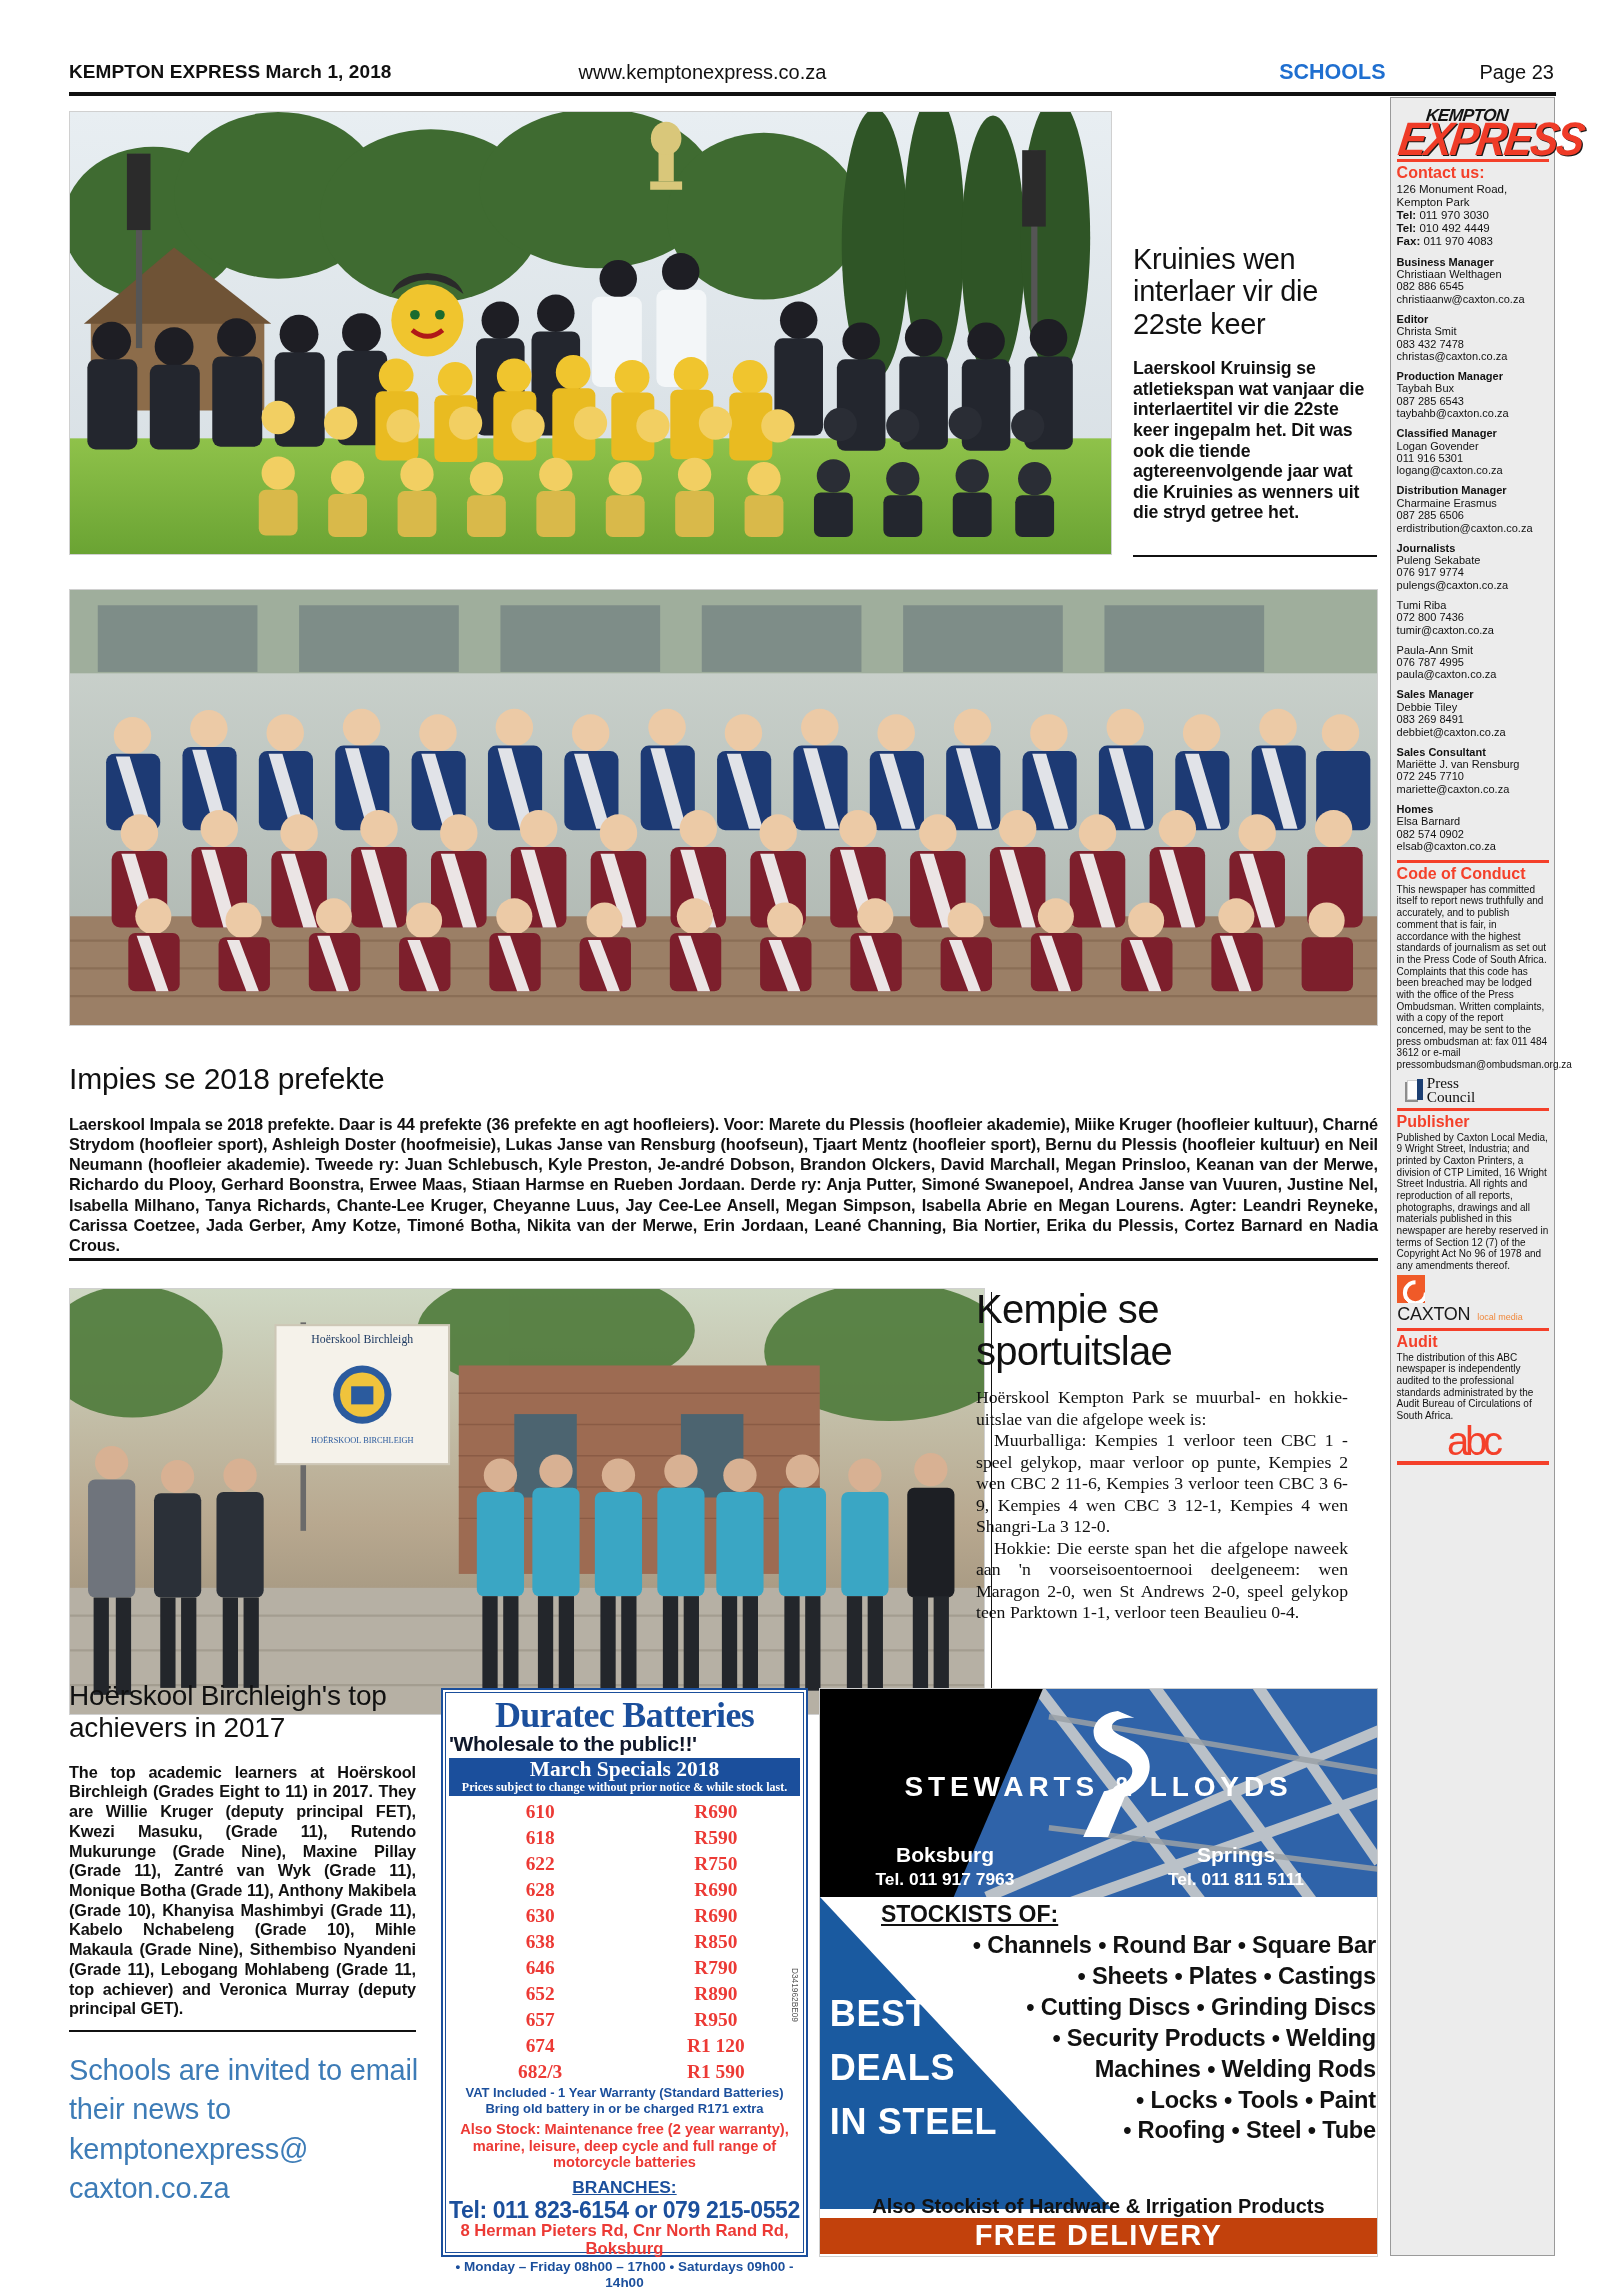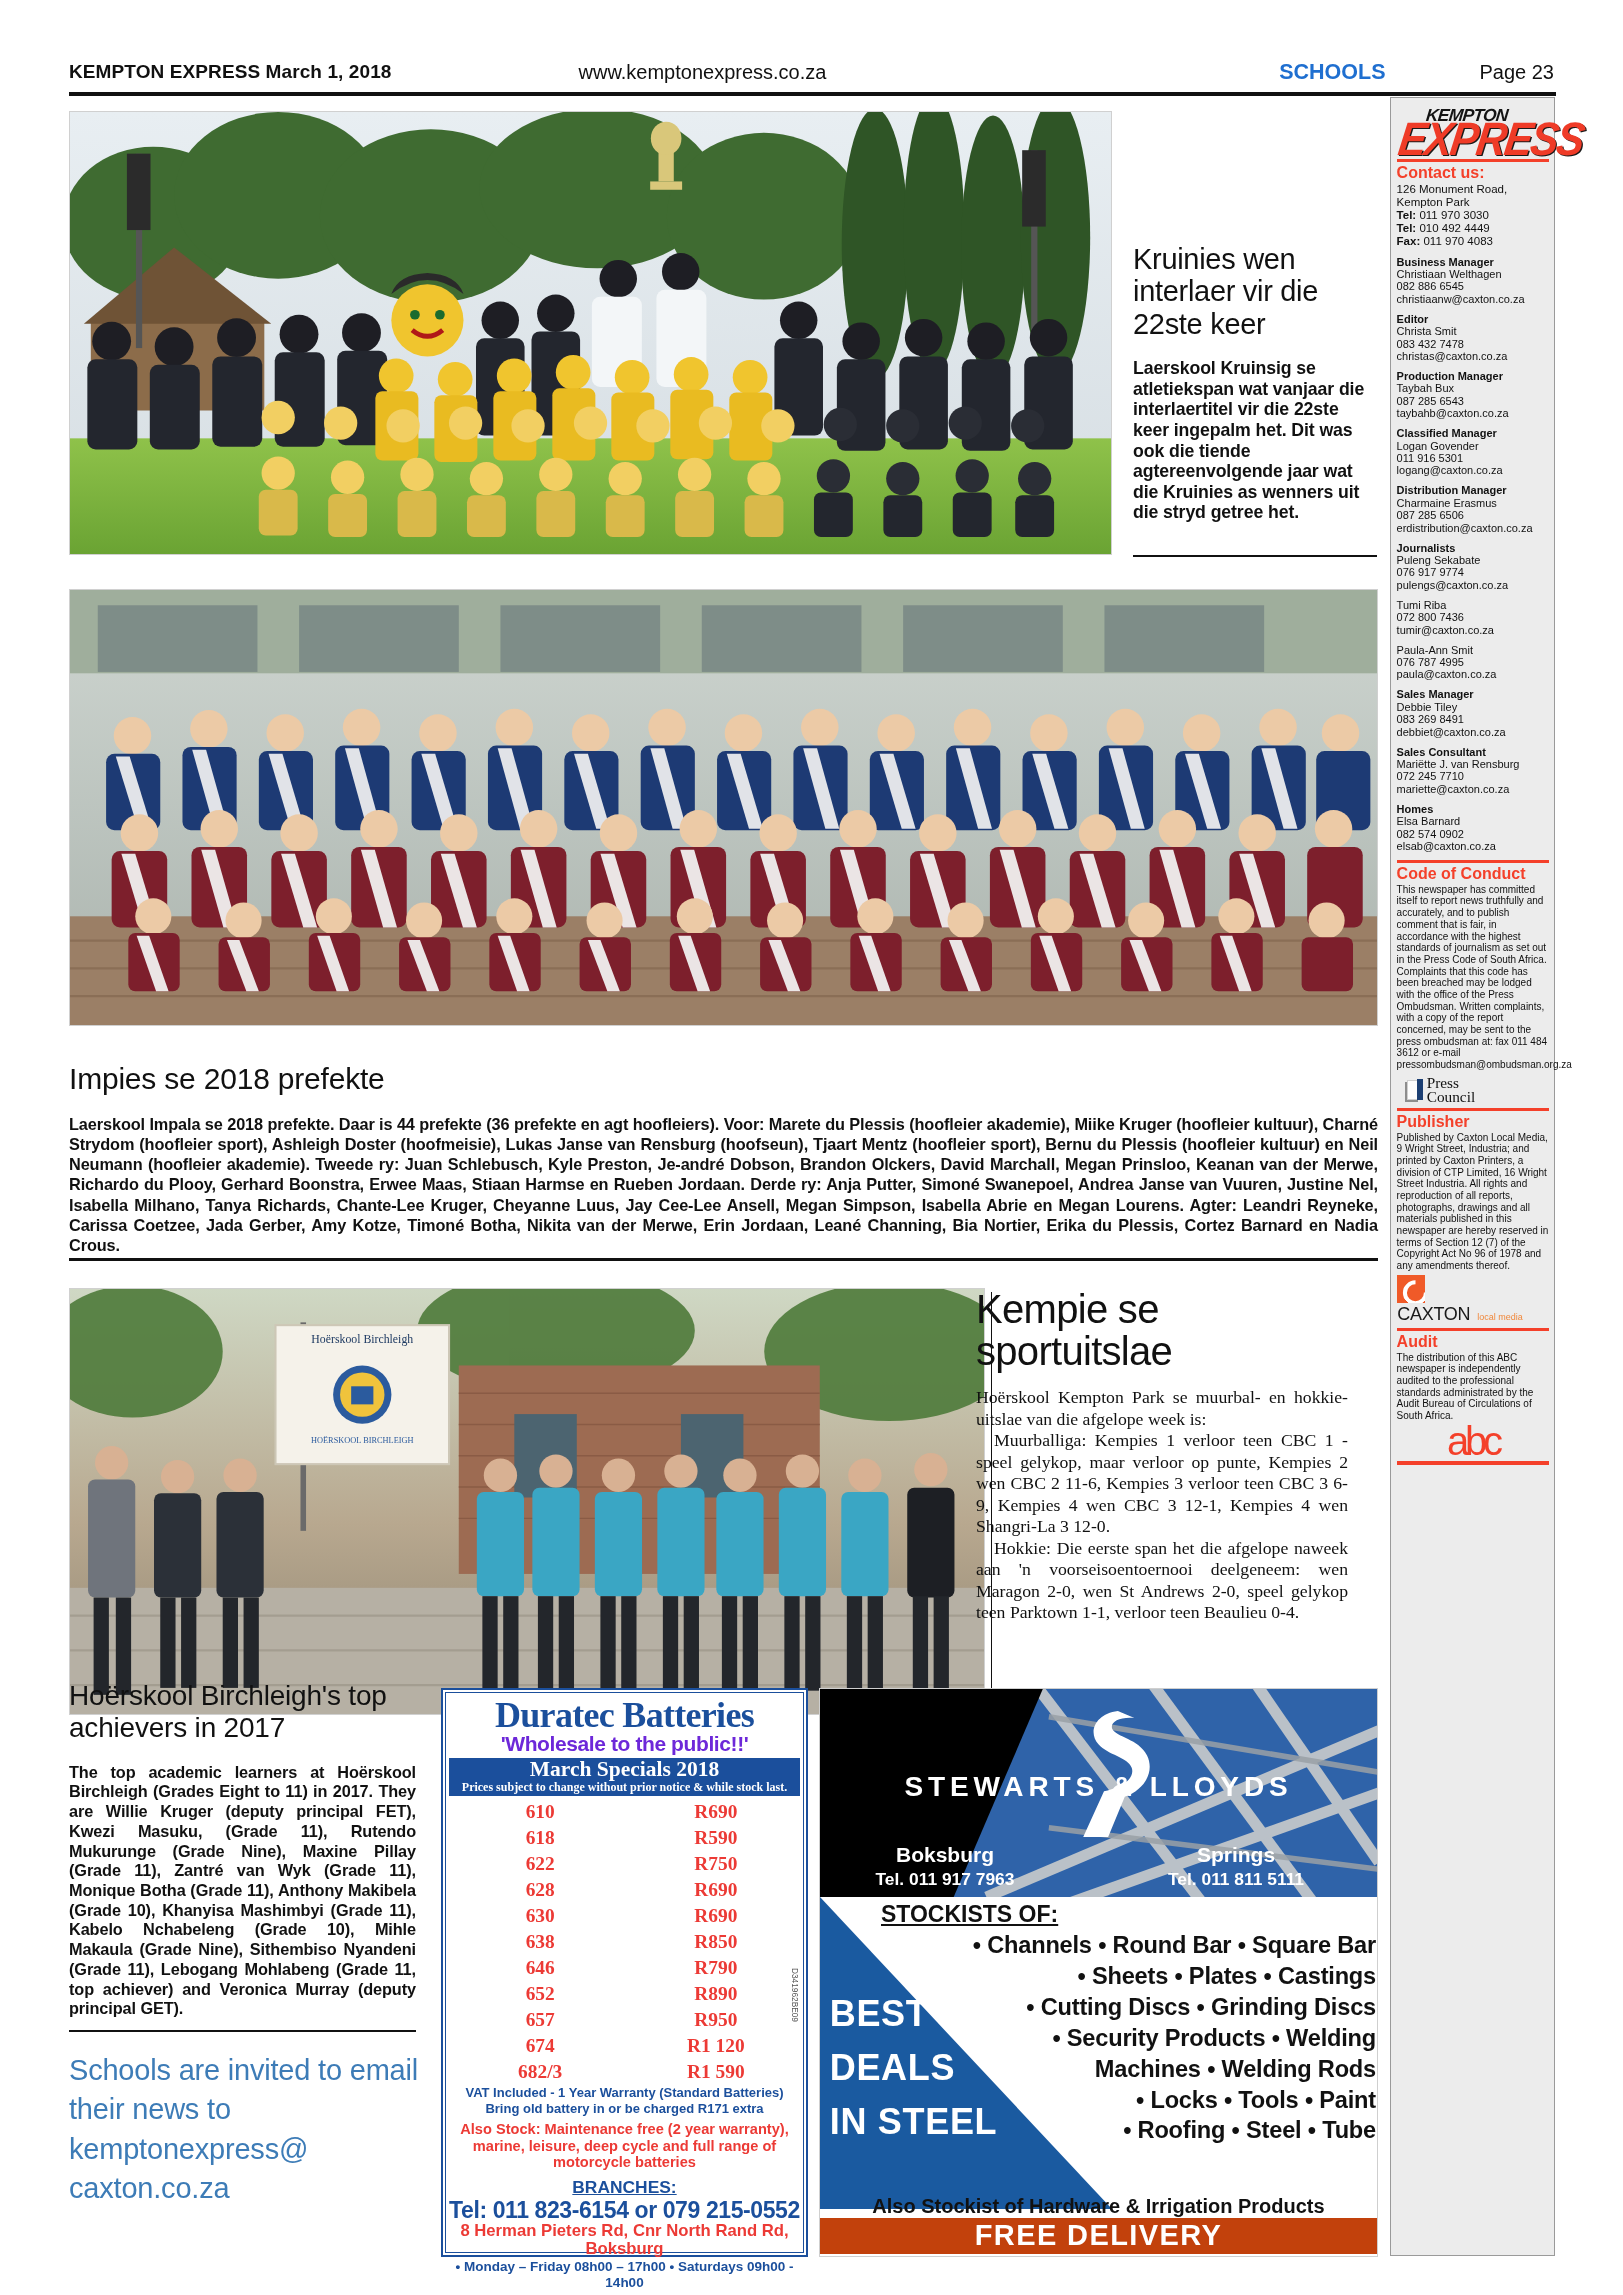--- a/index.html
+++ b/index.html
@@ -121,22 +121,22 @@
              font-size:29px; line-height:1.36; color:#3d7cb7; letter-spacing:-0.2px;}
 
   
   #duratec {
     position:absolute; left:441px; top:1688px; width:367px; height:569px;
     background:#fff; border:2.8px solid #1b4f9c; padding:2.1px;
   }
   #duratec .inner { border:1.4px solid #1b4f9c; height:100%; padding:1.4px 2.8px; display:flex; flex-direction:column;}
   .dt-title { font-family:"Liberation Serif", serif; font-weight:bold; font-size:36px; color:#1b4f9c;
               text-align:center; line-height:1; letter-spacing:-0.7px; margin-top:2.1px;}
-  .dt-sub   { font-family:"Liberation Sans", sans-serif; font-weight:bold; font-size:21px; color:#6d28d9;
-              text-align:center; line-height:1; margin:0.7px 0 3.5px 0; letter-spacing:-0.4px;}
+  .dt-sub   { font-family:"Liberation Sans", sans-serif; font-weight:bold; font-size:21px; color:#0f172a;
+              line-height:1; margin:0.7px 0 3.5px 0; letter-spacing:-0.4px;}
   .dt-band  { background:#1b4f9c; color:#fff; text-align:center; padding:0.7px 0 2.1px 0;}
   .dt-band .m { font-family:"Liberation Serif", serif; font-weight:bold; font-size:21.5px; line-height:1.05;}
   .dt-band .s { font-family:"Liberation Serif", serif; font-weight:bold; font-size:12px; line-height:1.05;}
   .dt-table { margin:2.8px 0 0 0; }
   .dt-row { display:flex; font-family:"Liberation Serif", serif; font-weight:bold; color:#ec3a35;
             font-size:19.4px; line-height:1.34; }
   .dt-row .c1 { width:52%; text-align:center; }
   .dt-row .c2 { width:48%; text-align:center; }
   .dt-vat { font-weight:bold; font-size:13px; color:#1b4f9c; text-align:center; line-height:1.12; margin-top:1.4px;}
   .dt-sep { height:2.1px; background:#1b4f9c; margin:2.8px 0 2.1px 0;}

